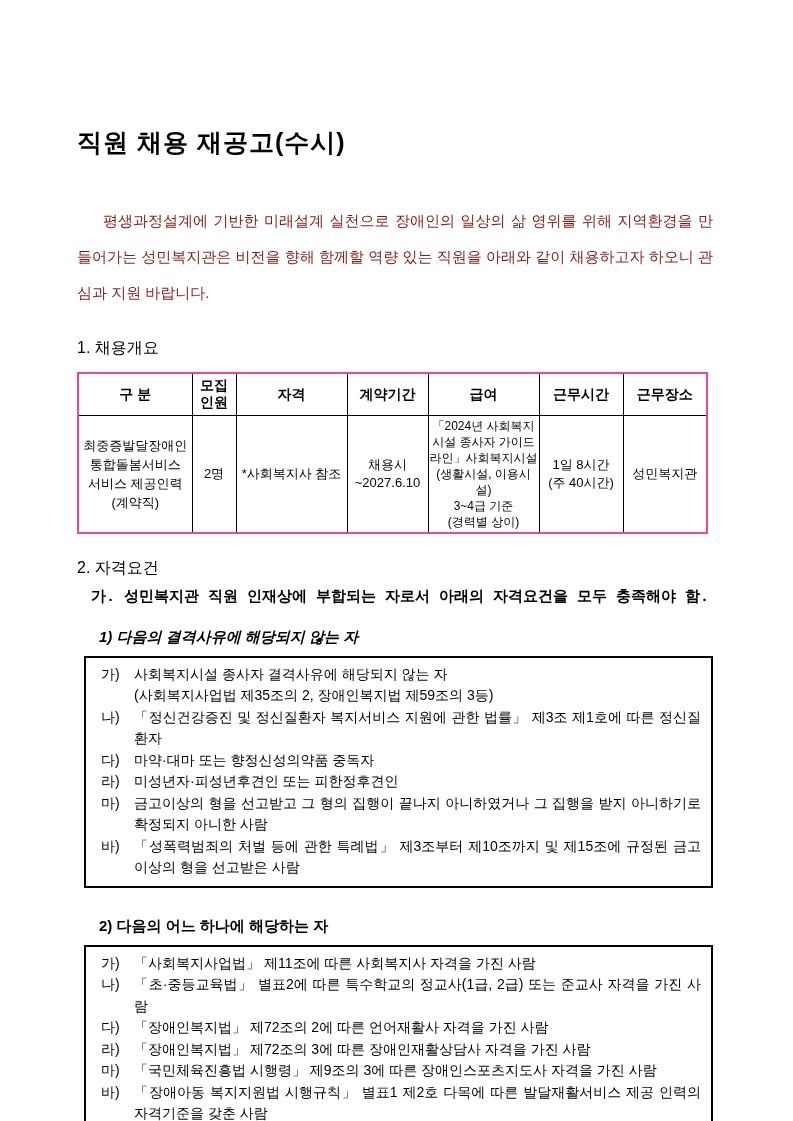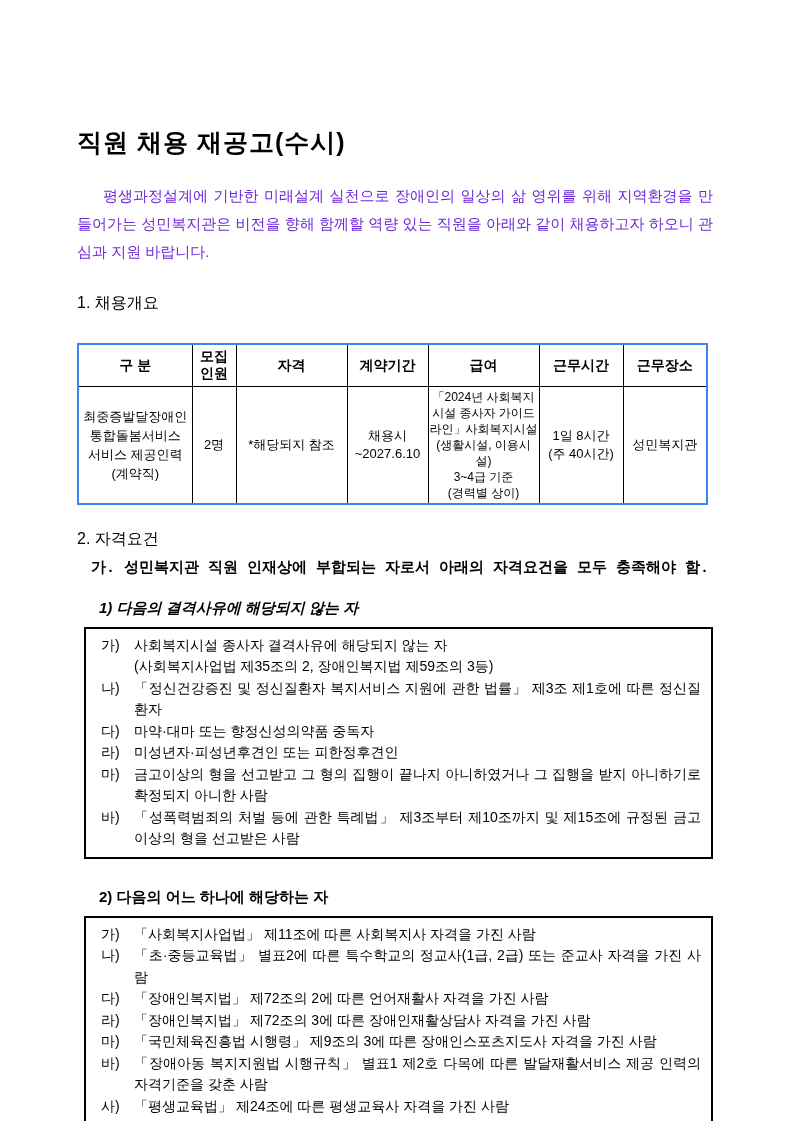--- a/index.html
+++ b/index.html
@@ -17,42 +17,42 @@
     padding: 126px 80px 0 77px;
   }
   .doc-title {
     text-align: left;
     font-size: 25px;
     font-weight: bold;
     letter-spacing: 1px;
     color: #000000;
   }
   .intro {
-    margin-top: 23px;
+    margin-top: 44px;
     font-size: 15px;
-    line-height: 28px;
+    line-height: 36px;
     text-align: justify;
     text-indent: 26px;
     word-break: break-all;
-    color: #6d28d9;
+    color: #7f1d1d;
   }
   .section-heading {
     font-size: 16px;
     font-weight: normal;
     color: #000000;
   }
   .sec1-heading { margin-top: 27px; }
   .sec2-heading { margin-top: 24px; }
 
   table.overview {
-    margin-top: 29px;
+    margin-top: 13px;
     border-collapse: collapse;
     table-layout: fixed;
     width: 629px;
-    border: 2px solid #3b82f6;
+    border: 2px solid #ec4899;
   }
   table.overview th, table.overview td {
     border: 1px solid #000000;
     text-align: center;
     vertical-align: middle;
     white-space: pre-line;
     color: #000000;
     padding: 2px 1px;
   }
   table.overview th {
@@ -148,21 +148,21 @@
         <th>근무장소</th>
       </tr>
     </thead>
     <tbody>
       <tr>
         <td class="cell-category">최중증발달장애인
 통합돌봄서비스
 서비스 제공인력
 (계약직)</td>
         <td class="cell-headcount">2명</td>
-        <td class="cell-qualification">*해당되지 참조</td>
+        <td class="cell-qualification">*사회복지사 참조</td>
         <td class="cell-period">채용시
 ~2027.6.10</td>
         <td class="cell-salary">「2024년 사회복지
 시설 종사자 가이드
 라인」사회복지시설
 (생활시설, 이용시설)
 3~4급 기준
 (경력별 상이)</td>
         <td class="cell-hours">1일 8시간
 (주 40시간)</td>

